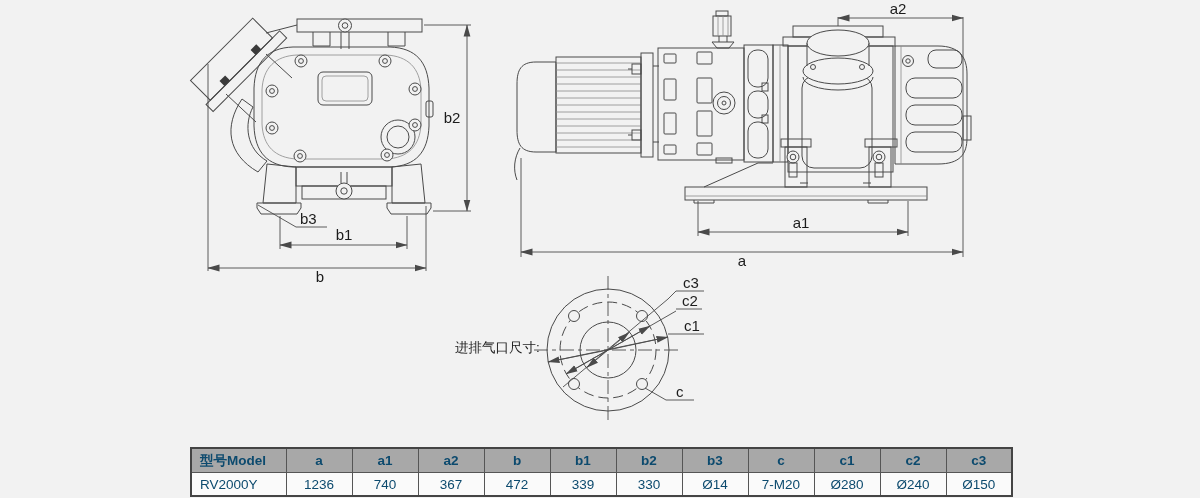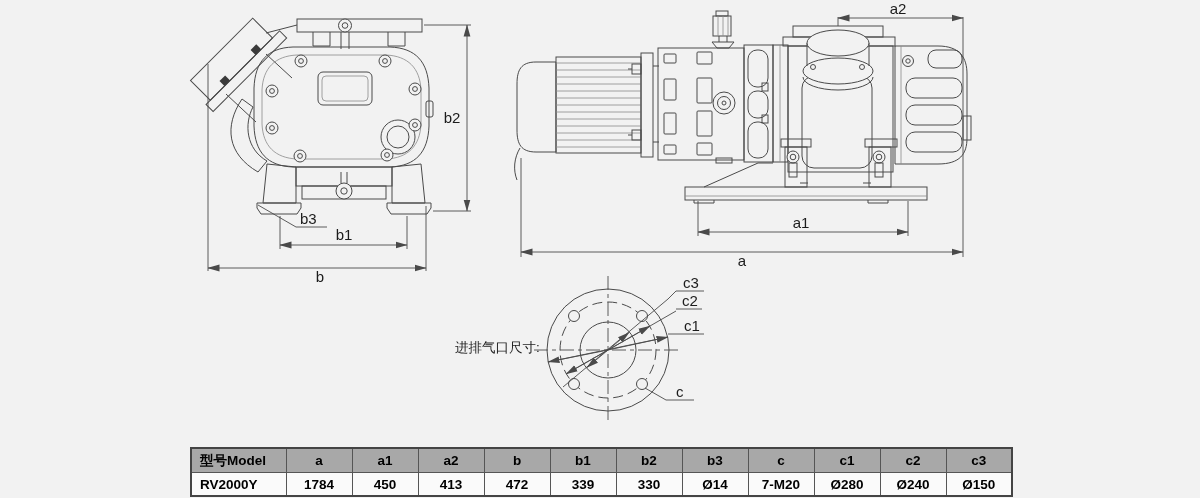--- a/index.html
+++ b/index.html
@@ -12,28 +12,28 @@
   .dimtxt{font-size:15px;}
   .captxt{font-size:13.5px;}
   .thin{stroke:#4a4a4a;stroke-width:1;fill:none;}
   .lite{stroke:#8a8a8a;stroke-width:0.8;fill:none;}
   .dim{stroke:#4a4a4a;stroke-width:0.9;fill:none;}
   .bgfill{fill:#f2f2f2;}
   
   .dims-table{
     position:absolute;left:190px;top:447px;width:820px;
     border-collapse:collapse;table-layout:fixed;
-    font-size:13.5px;color:#000000;
+    font-size:13.5px;color:#0c4a6e;
   }
   .dims-table th,.dims-table td{
     border:1px solid #555;text-align:center;padding:0;height:22px;
     overflow:hidden;white-space:nowrap;
   }
   .dims-table th{background:#a8a8a8;font-weight:bold;height:23px;}
-  .dims-table td{background:#fafafa;font-weight:bold;}
+  .dims-table td{background:#fafafa;font-weight:normal;}
   .dims-table{border:2px solid #444;}
   .dims-table th:first-child,.dims-table td:first-child{text-align:left;padding-left:8px;}
 </style>
 </head>
 <body>
 
 <div class="canvas">
 
   <svg width="1200" height="440" viewBox="0 0 1200 440">
     <defs>
@@ -276,23 +276,23 @@
         <th>b3</th>
         <th>c</th>
         <th>c1</th>
         <th>c2</th>
         <th>c3</th>
       </tr>
     </thead>
     <tbody>
       <tr>
         <td>RV2000Y</td>
-        <td>1784</td>
-        <td>450</td>
-        <td>413</td>
+        <td>1236</td>
+        <td>740</td>
+        <td>367</td>
         <td>472</td>
         <td>339</td>
         <td>330</td>
         <td>Ø14</td>
         <td>7-M20</td>
         <td>Ø280</td>
         <td>Ø240</td>
         <td>Ø150</td>
       </tr>
     </tbody>

